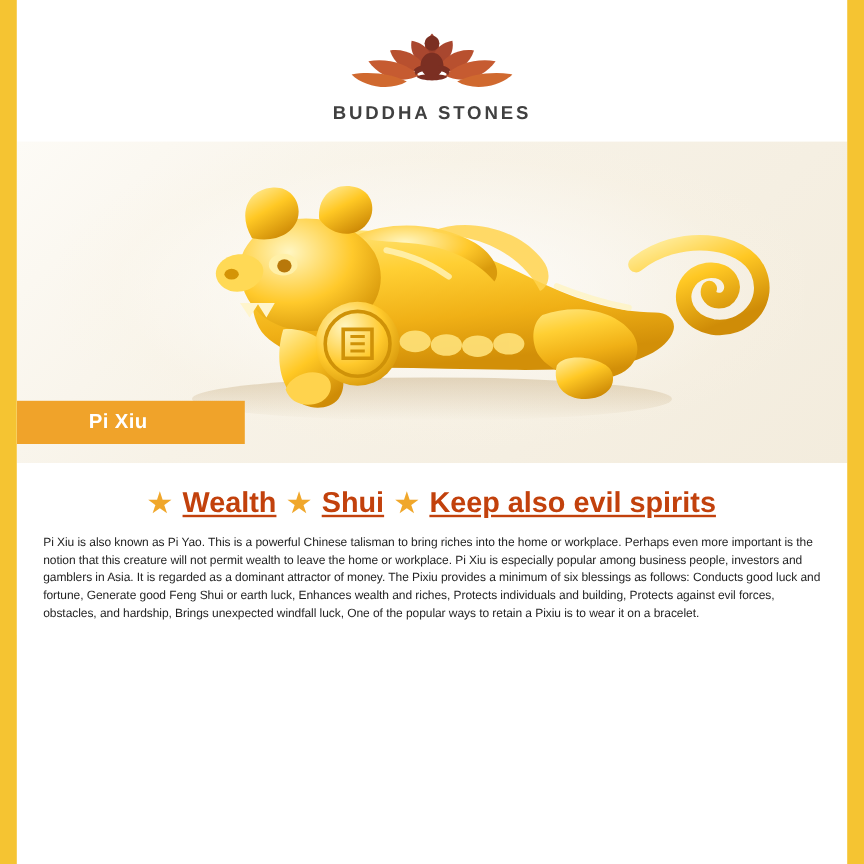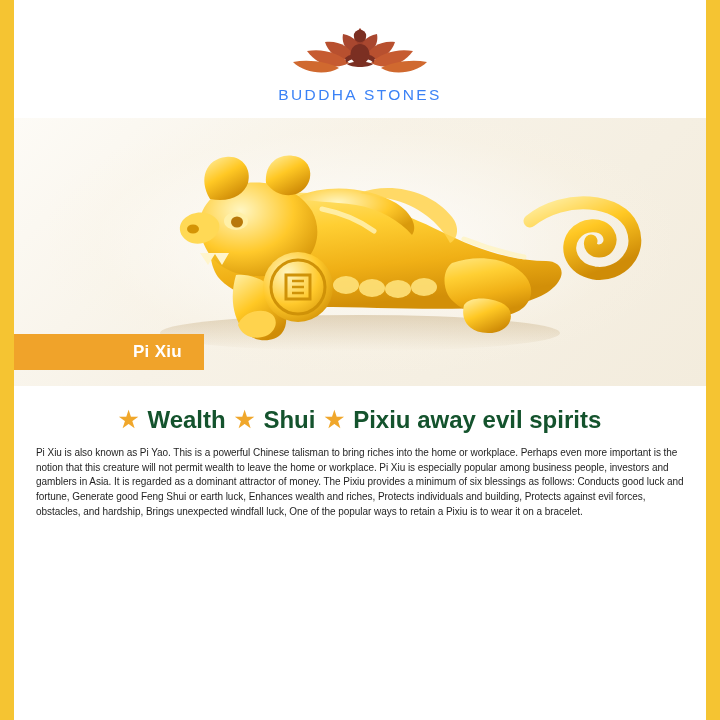--- a/index.html
+++ b/index.html
@@ -39,22 +39,22 @@
   }
   .logo-wrap {
     width: 150px;
     height: 62px;
     display: block;
   }
   .brand-name {
     margin-top: 6px;
     font-size: 15.5px;
     letter-spacing: 2.4px;
-    font-weight: normal;
-    color: #3b82f6;
+    font-weight: bold;
+    color: #404040;
     font-family: "Liberation Sans", sans-serif;
   }
 
   
   .title-band {
     position: relative;
     height: 62px;
     background: linear-gradient(to right, #ffffff 0%, #fdf6ea 18%, #fbf0dd 50%, #fdf7ec 82%, #ffffff 100%);
     display: flex;
     align-items: center;
@@ -94,21 +94,20 @@
     position: absolute;
     left: 0;
     bottom: 16px;
     min-width: 190px;
     height: 36px;
     background: #f0a32a;
     display: flex;
     align-items: center;
     padding: 0 22px 0 60px;
     box-sizing: border-box;
-    justify-content: flex-end;
   }
   .caption-tag .caption-text {
     color: #ffffff;
     font-size: 17px;
     font-weight: bold;
     letter-spacing: 0.3px;
   }
 
   
   .benefits {
@@ -126,21 +125,22 @@
     font-weight: 600;
     margin-bottom: 12px;
     white-space: nowrap;
   }
   .benefit-headline .star {
     color: #f0a72b;
     font-size: 22px;
     line-height: 1;
   }
   .benefit-headline .word {
-    color: #14532d;
+    color: #c2410c;
+    text-decoration: underline;
   }
 
   .body-copy {
     font-size: 10px;
     line-height: 1.47;
     color: #1f1f1f;
     text-align: left;
     letter-spacing: -0.05px;
   }
 </style>
@@ -257,19 +257,19 @@
     </div>
   </div>
 
   <div class="benefits">
     <div class="benefit-headline">
       <span class="star">★</span>
       <span class="word">Wealth</span>
       <span class="star">★</span>
       <span class="word">Shui</span>
       <span class="star">★</span>
-      <span class="word">Pixiu away evil spirits</span>
+      <span class="word">Keep also evil spirits</span>
     </div>
 
     <div class="body-copy">Pi Xiu is also known as Pi Yao. This is a powerful Chinese talisman to bring riches into the home or workplace. Perhaps even more important is the notion that this creature will not permit wealth to leave the home or workplace. Pi Xiu is especially popular among business people, investors and gamblers in Asia. It is regarded as a dominant attractor of money. The Pixiu provides a minimum of six blessings as follows: Conducts good luck and fortune, Generate good Feng Shui or earth luck, Enhances wealth and riches, Protects individuals and building, Protects against evil forces, obstacles, and hardship, Brings unexpected windfall luck, One of the popular ways to retain a Pixiu is to wear it on a bracelet.</div>
   </div>
 
 </div>
 
 </body></html>

